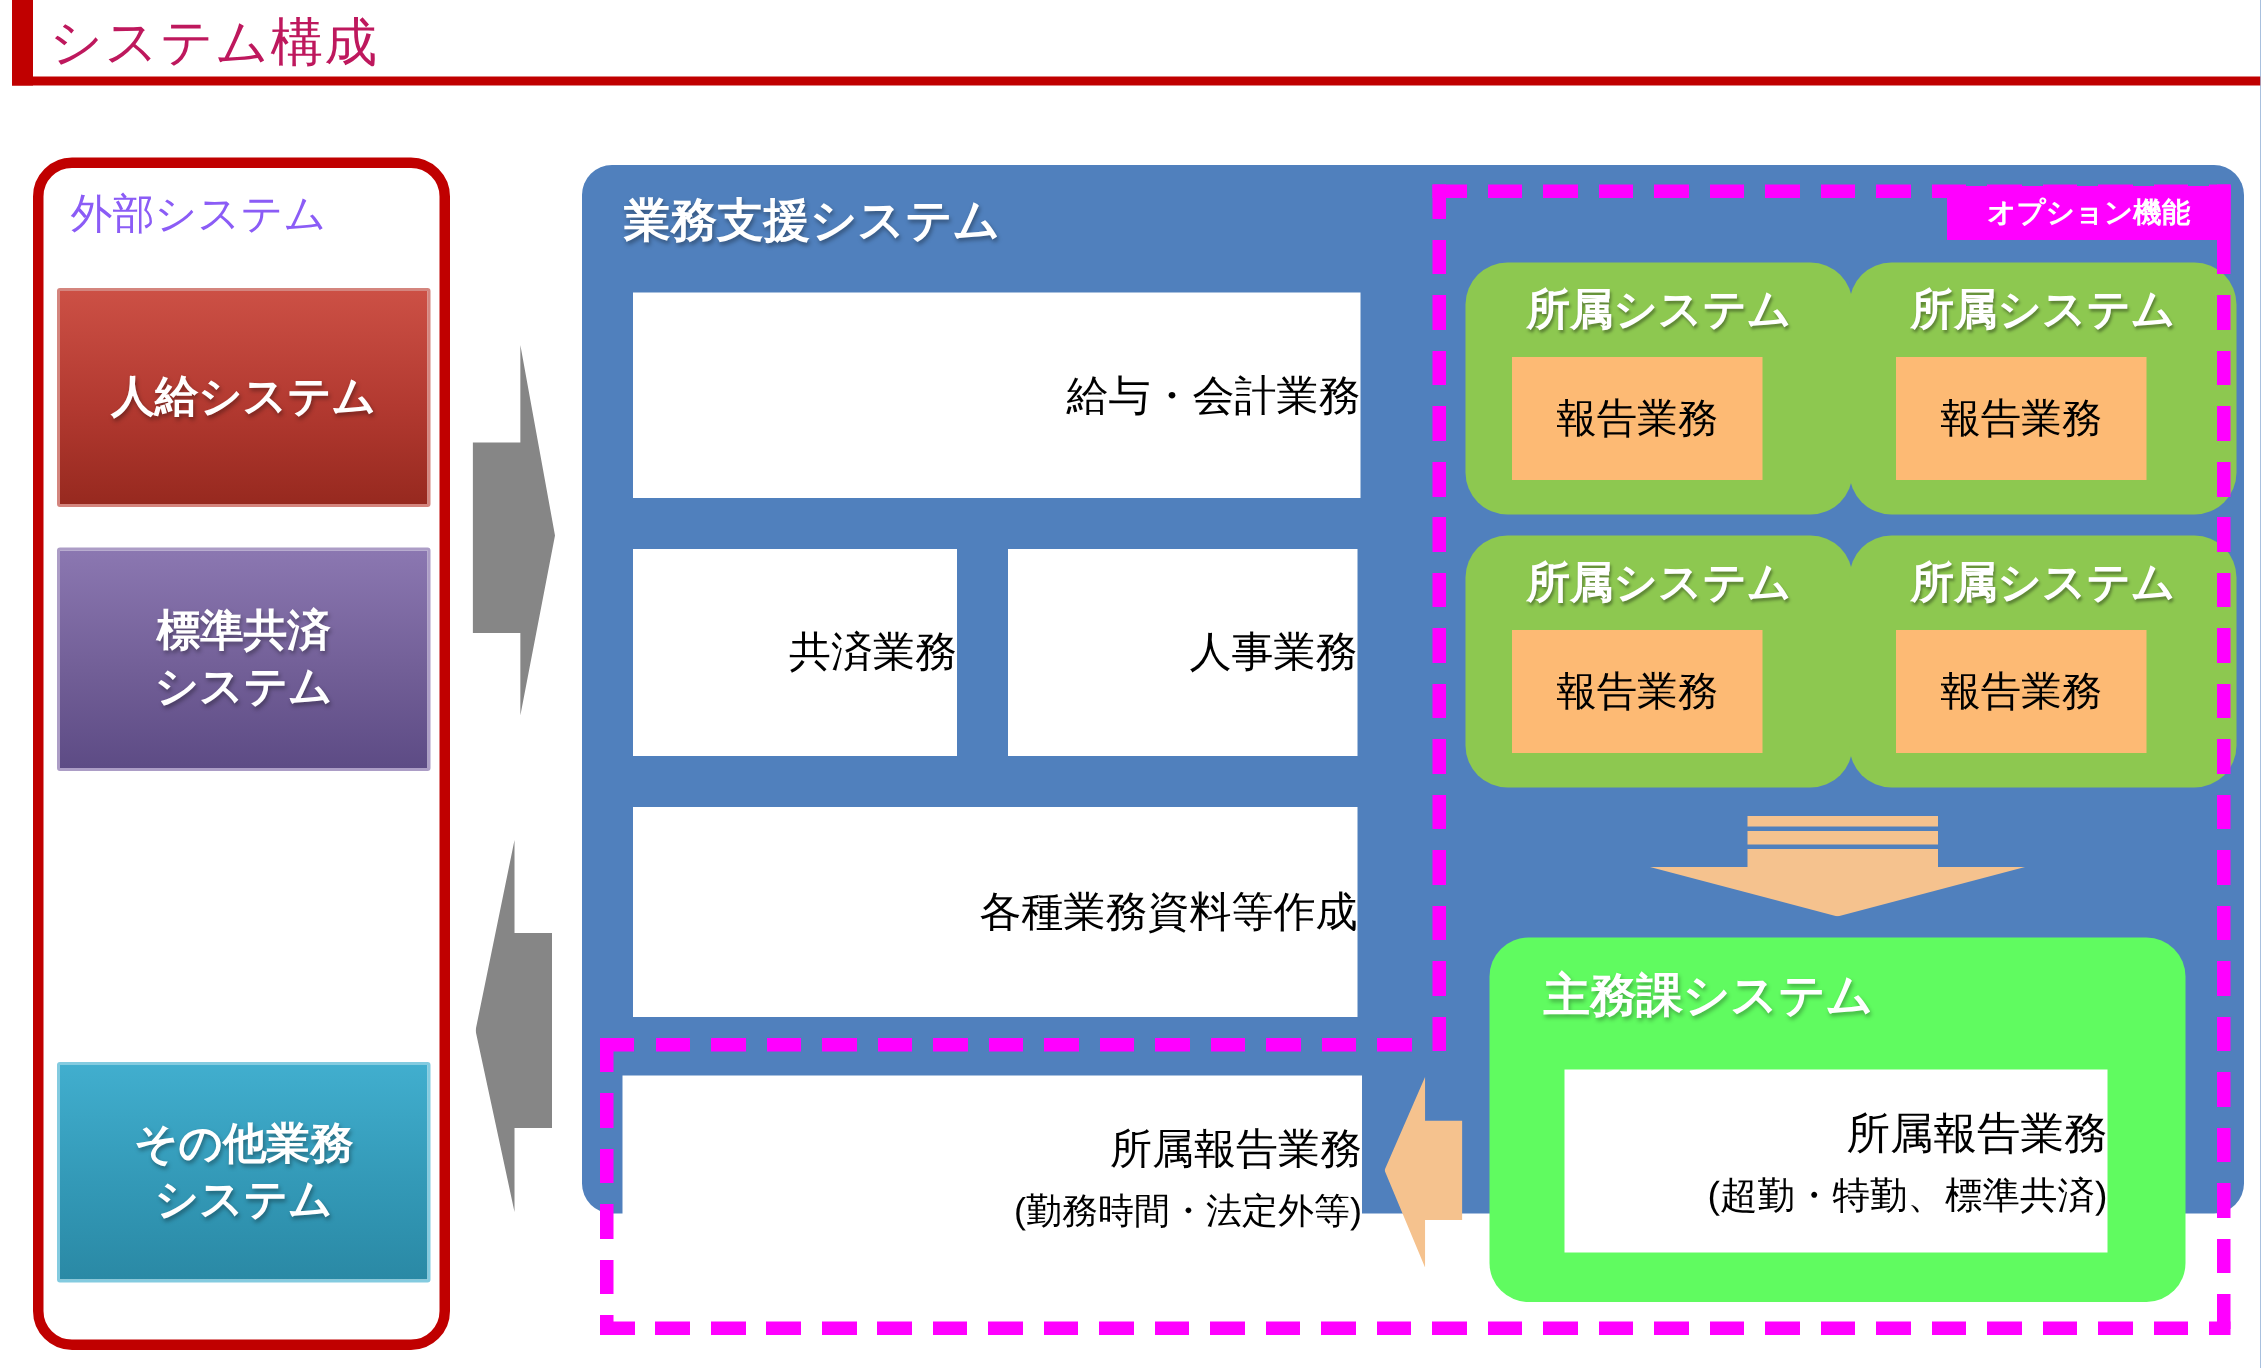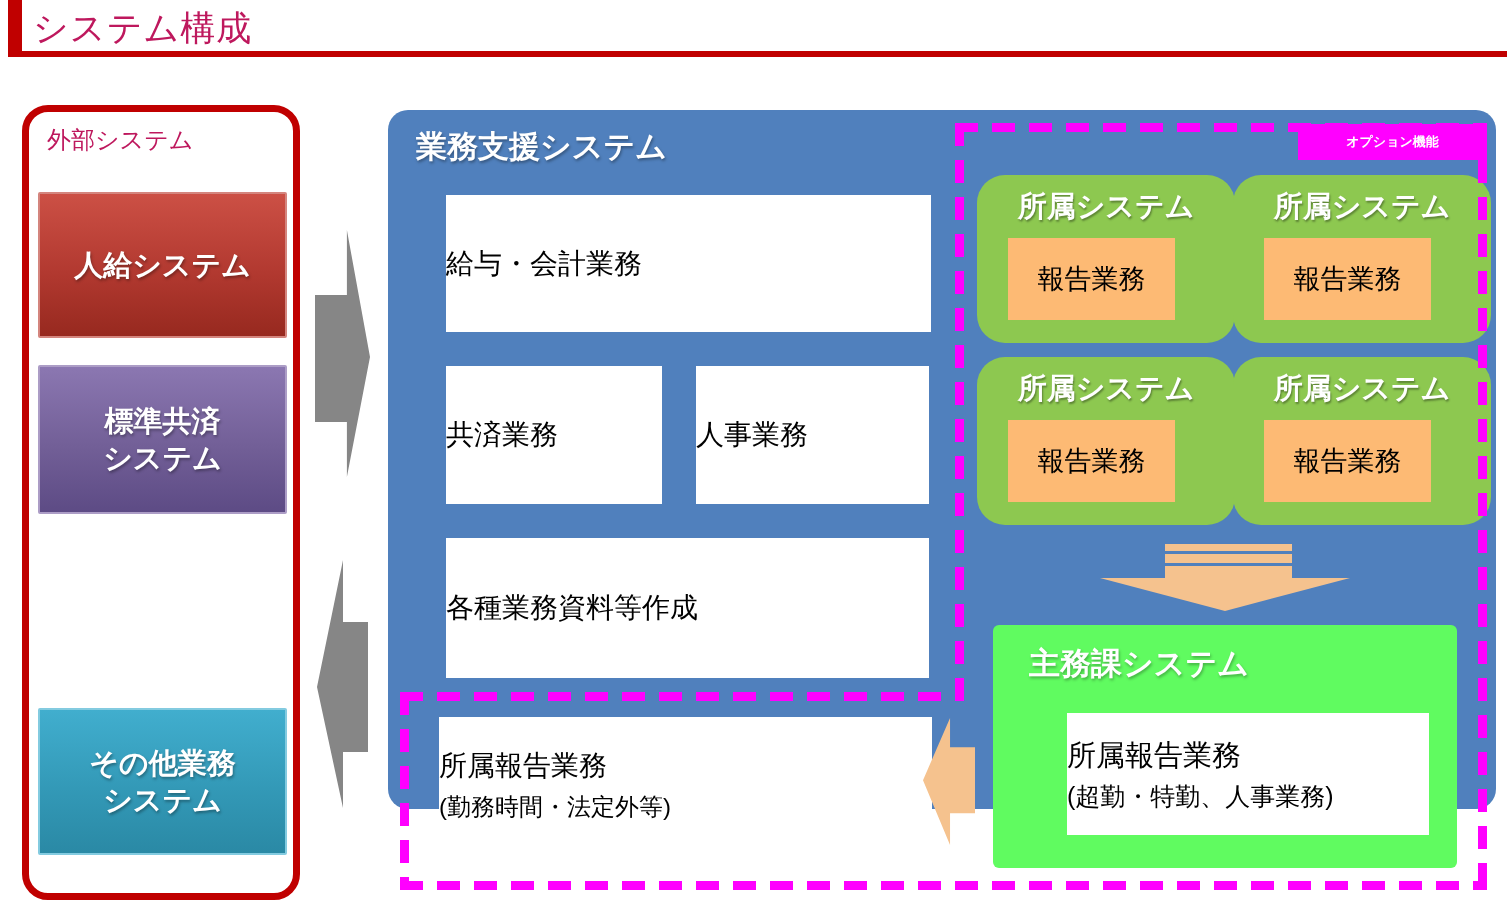--- a/index.html
+++ b/index.html
@@ -11,42 +11,42 @@
   .abs{position:absolute;}
 
   
   .title-bar{left:8px;top:0;width:14px;height:57px;background:#C00000;}
   .page-title{left:33px;top:5px;font-size:35px;color:#be185d;letter-spacing:1px;}
   .title-underline{left:8px;top:51px;width:1499px;height:6px;background:#C00000;}
 
   
   .ext-panel{left:22px;top:105px;width:264px;height:781px;
     border:7px solid #C00000;border-radius:26px;background:#fff;}
-  .ext-title{left:18px;top:12px;font-size:24px;color:#be185d;}
+  .ext-title{left:18px;top:12px;font-size:28px;color:#8b5cf6;}
   .ext-box{left:9px;width:245px;border-radius:2px;
     display:flex;align-items:center;justify-content:center;text-align:center;
     color:#fff;font-weight:bold;font-size:29px;line-height:1.25;
     text-shadow:1px 2px 3px rgba(0,0,0,0.35);white-space:pre-line;}
   .ext-jinkyu{top:80px;height:142px;background:linear-gradient(180deg,#CC5045 0%,#B23930 55%,#97291F 100%);border:2px solid #D4857E;}
   .ext-kyosai{top:253px;height:145px;background:linear-gradient(180deg,#8B77B1 0%,#725F97 55%,#5D4B85 100%);border:2px solid #AC9DC6;font-family:Liberation Serif, serif;}
   .ext-adams{top:426px;height:140px;background:linear-gradient(180deg,#F09C45 0%,#E5882C 55%,#D97A1C 100%);border:2px solid #F4BE84;letter-spacing:10px;}
   .ext-other{top:596px;height:143px;background:linear-gradient(180deg,#41AECE 0%,#3399B7 55%,#2A89A5 100%);border:2px solid #83CBE0;}
 
   
   .arrow-right{left:315px;top:230px;width:55px;height:247px;background:#868686;
     clip-path:polygon(0 26.3%,58% 26.3%,58% 0,100% 51.4%,58% 100%,58% 77.7%,0 77.7%);}
   .arrow-left{left:317px;top:560px;width:51px;height:248px;background:#868686;
     clip-path:polygon(100% 25%,51% 25%,51% 0,0 51.2%,51% 100%,51% 77.4%,100% 77.4%);}
 
   
   .main-panel{left:388px;top:110px;width:1108px;height:699px;background:#5080BD;border-radius:20px;}
   .main-title{left:28px;top:16px;font-size:31px;font-weight:bold;color:#fff;
     text-shadow:1px 2px 3px rgba(0,0,0,0.35);}
-  .wbox{background:#fff;display:flex;flex-direction:column;align-items:flex-start;justify-content:center;
-    text-align:center;color:#000;margin-left:24px;}
+  .wbox{background:#fff;display:flex;flex-direction:column;align-items:flex-end;justify-content:center;
+    text-align:center;color:#000;}
   .wbox .l1{font-size:28px;}
   .wbox .l2{font-size:24px;margin-top:6px;}
   .box-payroll{left:34px;top:85px;width:485px;height:137px;}
   .box-kyosai{left:34px;top:256px;width:216px;height:138px;}
   .box-jinji{left:284px;top:256px;width:233px;height:138px;}
   .box-docs{left:34px;top:428px;width:483px;height:140px;}
   .box-report{left:27px;top:607px;width:493px;height:135px;}
 
   
   .dept-box{width:226px;height:168px;background:#8DC850;border-radius:28px;padding-left:32px;}
@@ -60,21 +60,21 @@
   
   .striped-arrow{left:712px;top:434px;width:250px;height:67px;}
   .striped-arrow .s{position:absolute;left:65px;width:127px;background:#F5C28E;}
   .striped-arrow .s1{top:0;height:7px;}
   .striped-arrow .s2{top:10px;height:9px;}
   .striped-arrow .s3{top:22px;height:12px;}
   .striped-arrow .head{position:absolute;left:0;top:34px;width:250px;height:33px;background:#F5C28E;
     clip-path:polygon(0 0,100% 0,50% 100%);}
 
   
-  .shumuka{left:605px;top:515px;width:464px;height:243px;background:#60FB60;border-radius:6px;}
+  .shumuka{left:605px;top:515px;width:464px;height:243px;background:#60FB60;border-radius:26px;}
   .shumuka-title{left:36px;top:18px;font-size:31px;font-weight:bold;color:#fff;
     text-shadow:1px 2px 3px rgba(0,0,0,0.3);}
   .shumuka-inner{left:50px;top:88px;width:362px;height:122px;}
   .shumuka-inner .l1{font-size:29px;}
   .shumuka-inner .l2{font-size:25px;margin-top:4px;}
 
   
   .peach-left-arrow{left:535px;top:608px;width:52px;height:127px;background:#F5C28E;
     clip-path:polygon(100% 23%,52% 23%,52% 0,0 49%,52% 100%,52% 75%,100% 75%);}
 
@@ -82,21 +82,21 @@
   .dash-h{height:9px;background:repeating-linear-gradient(90deg,#FF00FF 0 23px,transparent 23px 37px);}
   .dash-v{width:9px;background:repeating-linear-gradient(180deg,#FF00FF 0 23px,transparent 23px 37px);}
   .seg-top-upper{left:955px;top:123px;width:532px;}
   .seg-left-upper{left:955px;top:123px;height:578px;}
   .seg-right{left:1478px;top:123px;height:767px;}
   .seg-bottom{left:400px;top:881px;width:1087px;}
   .seg-left-lower{left:400px;top:692px;height:198px;}
   .seg-top-lower{left:400px;top:692px;width:555px;}
   .option-label{left:1298px;top:124px;width:189px;height:36px;background:#FF00FF;
     display:flex;align-items:center;justify-content:center;
-    color:#fff;font-size:13px;font-weight:bold;}
+    color:#fff;font-size:19px;font-weight:bold;}
 </style>
 </head>
 <body>
 
 <div class="abs title-bar"></div>
 <div class="abs page-title">システム構成</div>
 <div class="abs title-underline"></div>
 
 <div class="abs ext-panel">
   <div class="abs ext-title">外部システム</div>
@@ -157,21 +157,21 @@
     <div class="s s1"></div>
       <div class="s s2"></div>
       <div class="s s3"></div>
       <div class="head"></div>
   </div>
 
   <div class="abs shumuka">
     <div class="abs shumuka-title">主務課システム</div>
     <div class="abs wbox shumuka-inner">
       <span class="l1">所属報告業務</span>
-      <span class="l2">(超勤・特勤、人事業務)</span>
+      <span class="l2">(超勤・特勤、標準共済)</span>
     </div>
   </div>
 
   <div class="abs peach-left-arrow"></div>
 </div>
 
 <div class="abs dash-h seg-top-upper"></div>
 <div class="abs dash-v seg-left-upper"></div>
 <div class="abs dash-v seg-right"></div>
 <div class="abs dash-h seg-bottom"></div>

